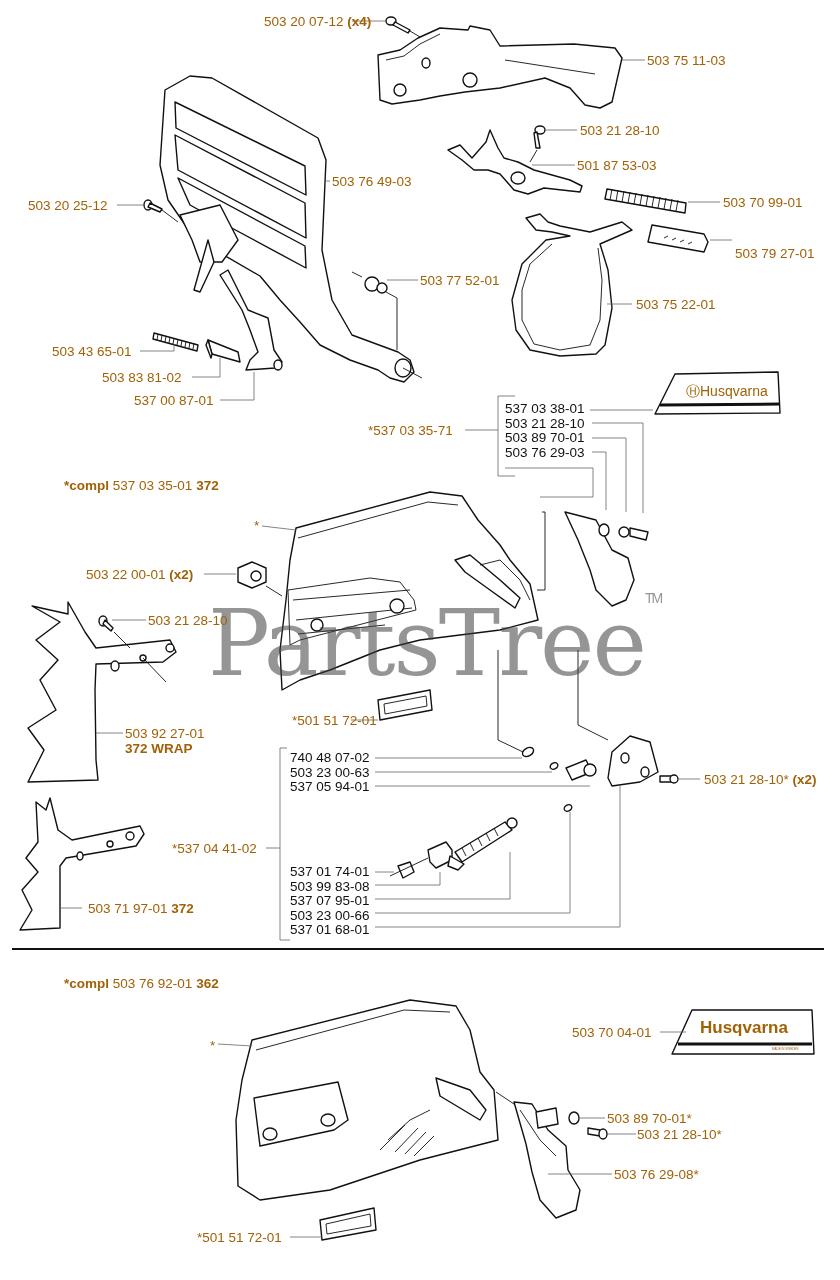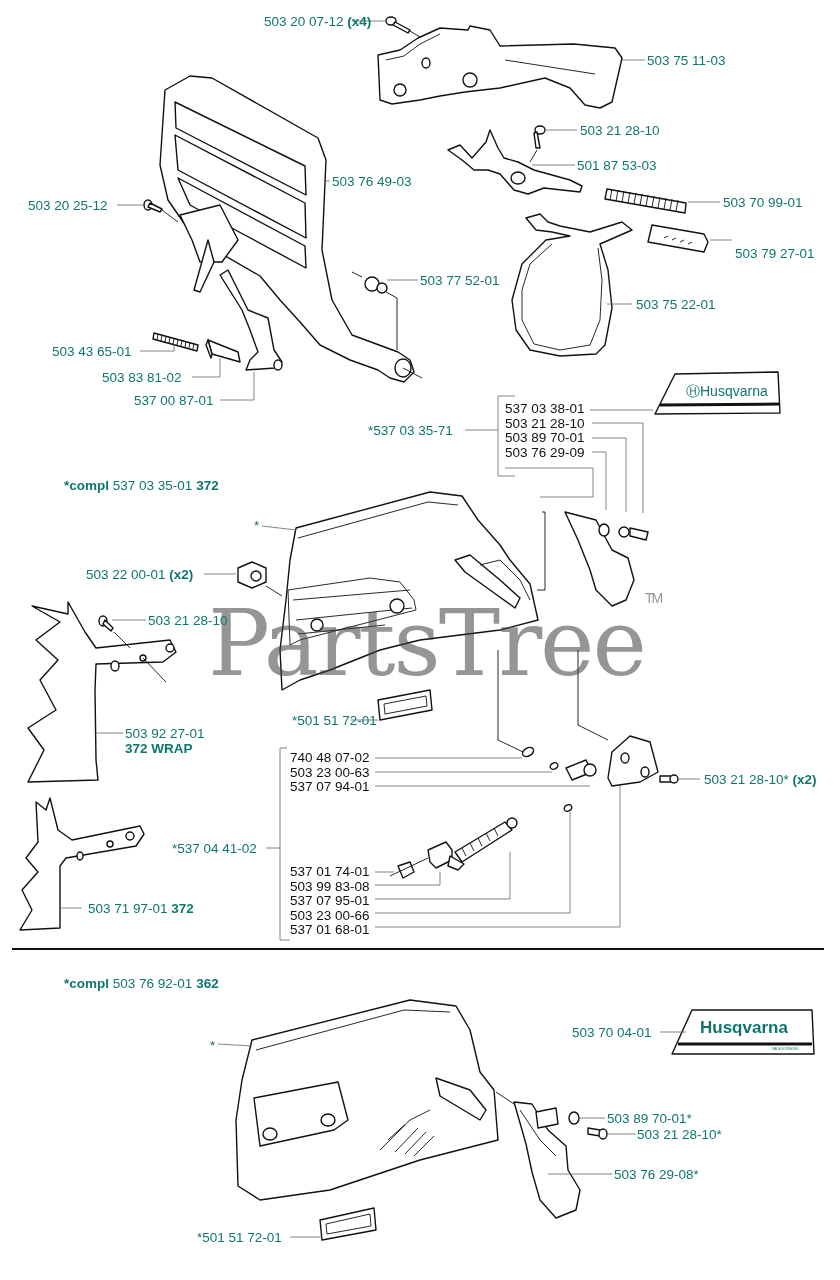--- a/index.html
+++ b/index.html
@@ -1,19 +1,19 @@
 <!DOCTYPE html>
 <html><head>
 <meta charset="utf-8">
 <style>
   html, body { margin:0; padding:0; background:#ffffff; }
   body { width:840px; height:1280px; position:relative; overflow:hidden;
          font-family:"Liberation Sans", sans-serif; color:#111; }
   #diagram { position:absolute; left:0; top:0; width:840px; height:1280px; }
-  .lbl { position:absolute; font-size:13.5px; line-height:15px; white-space:nowrap; color:#0f766e; }
+  .lbl { position:absolute; font-size:13.5px; line-height:15px; white-space:nowrap; color:#a16207; }
   .lbl b { font-weight:bold; }
   .stack { position:absolute; font-size:13.5px; line-height:14.5px; white-space:nowrap; }
   .stack div { height:14.5px; }
   .watermark { position:absolute; left:208px; top:590px; font-family:"DejaVu Serif", serif;
                font-size:92px; color:#404040; opacity:0.55; letter-spacing:-2px; pointer-events:none; }
   .watermark sup { font-size:14px; font-family:"Liberation Sans", sans-serif; vertical-align:top; }
   .divider { position:absolute; left:12px; top:948px; width:812px; height:2px; background:#111; }
   svg .part { fill:#fff; stroke:#111; stroke-width:1.4; stroke-linejoin:round; }
   svg .thin { fill:none; stroke:#111; stroke-width:0.9; }
   svg .lead { fill:none; stroke:#666; stroke-width:0.8; }
@@ -289,35 +289,35 @@
 <div class="lbl" style="left:636px;top:297px">503 75 22-01</div>
 <div class="lbl" style="left:52px;top:344px">503 43 65-01</div>
 <div class="lbl" style="left:102px;top:370px">503 83 81-02</div>
 <div class="lbl" style="left:134px;top:393px">537 00 87-01</div>
 
 <div class="lbl" style="left:368px;top:423px">*537 03 35-71</div>
 <div class="stack" style="left:505px;top:402px">
   <div>537 03 38-01</div>
   <div>503 21 28-10</div>
   <div>503 89 70-01</div>
-  <div>503 76 29-09</div>
+  <div>503 76 29-03</div>
 </div>
 <div class="lbl" style="left:686px;top:384px;font-weight:normal;font-size:14px">Ⓗ<span>Husqvarna</span></div>
 
 <div class="lbl" style="left:64px;top:478px"><b>*compl</b> <span>537 03 35-01</span> <b>372</b></div>
 <div class="lbl" style="left:254px;top:518px">*</div>
 <div class="lbl" style="left:86px;top:567px"><span>503 22 00-01</span> <b>(x2)</b></div>
 <div class="lbl" style="left:148px;top:613px">503 21 28-10</div>
 <div class="lbl" style="left:292px;top:713px">*501 51 72-01</div>
 <div class="lbl" style="left:125px;top:726px"><span>503 92 27-01</span><br><b>372 WRAP</b></div>
 
 <div class="stack" style="left:290px;top:751px">
   <div>740 48 07-02</div>
   <div>503 23 00-63</div>
-  <div>537 07 94-01</div>
+  <div>537 05 94-01</div>
 </div>
 <div class="lbl" style="left:704px;top:772px"><span>503 21 28-10*</span> <b>(x2)</b></div>
 <div class="lbl" style="left:172px;top:841px">*537 04 41-02</div>
 <div class="stack" style="left:290px;top:865px">
   <div>537 01 74-01</div>
   <div>503 99 83-08</div>
   <div>537 07 95-01</div>
   <div>503 23 00-66</div>
   <div>537 01 68-01</div>
 </div>

